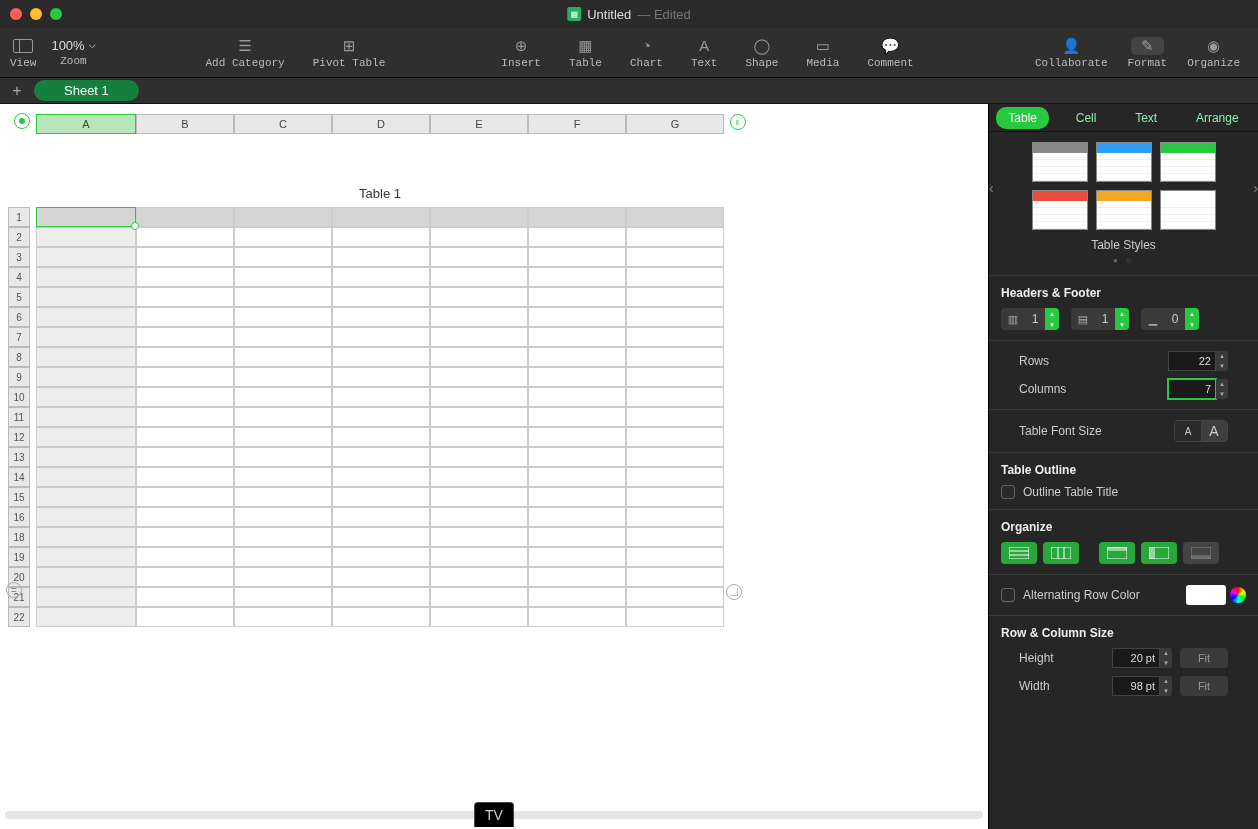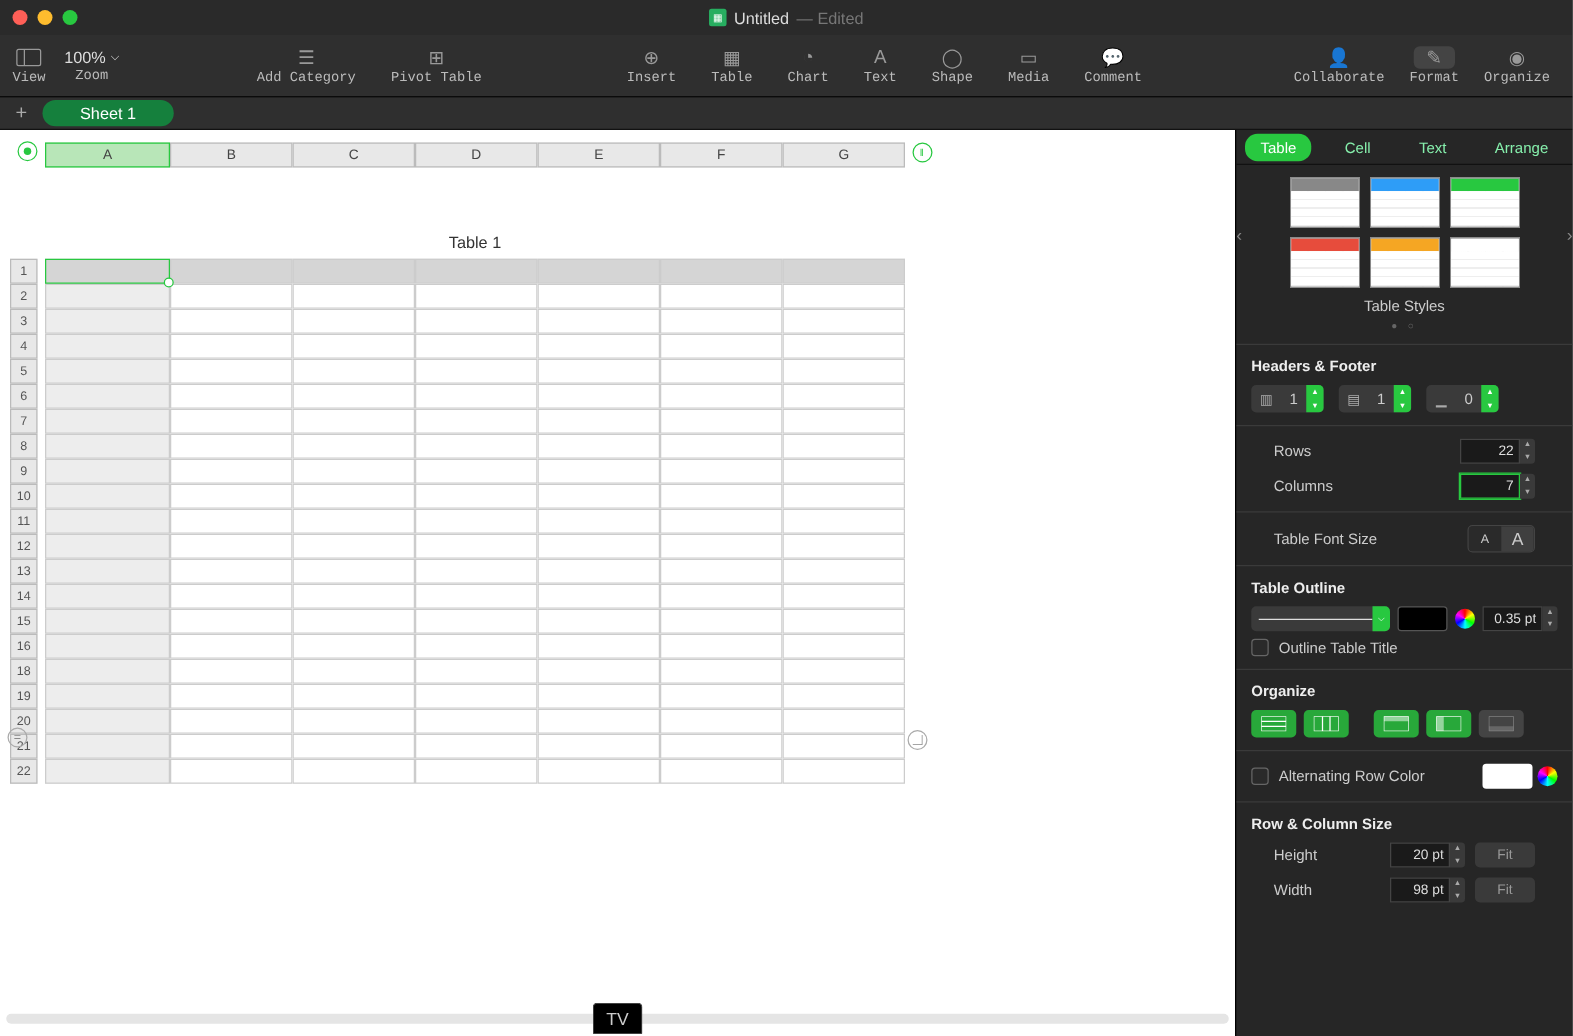--- a/index.html
+++ b/index.html
@@ -536,35 +536,20 @@
       <div class="prop-row">
         <span>Table Font Size</span>
         <div class="font-size-tog">
             <div class="sm">A</div>
             <div class="lg">A</div>
           </div>
       </div>
       <div class="sep"></div>
 
       <div class="section-h">Table Outline</div>
-      <div class="outline-row">
-        <div class="line-sel">
-            <div class="line"></div>
-            <div class="chev">⌵</div>
-          </div>
-        <div class="color-sw"></div>
-        <div class="color-wheel"></div>
-        <div class="num-field">
-            <input value="0.35 pt" style="">
-            <div class="stepper">
-              <div>▲</div>
-              <div>▼</div>
-            </div>
-          </div>
-      </div>
       <div class="chk-row">
         <div class="chk"></div>
         <span>Outline Table Title</span>
       </div>
       <div class="sep"></div>
 
       <div class="section-h">Organize</div>
       <div class="grid-btns">
         <div class="grid-btn">
             <svg viewBox="0 0 20 12">

